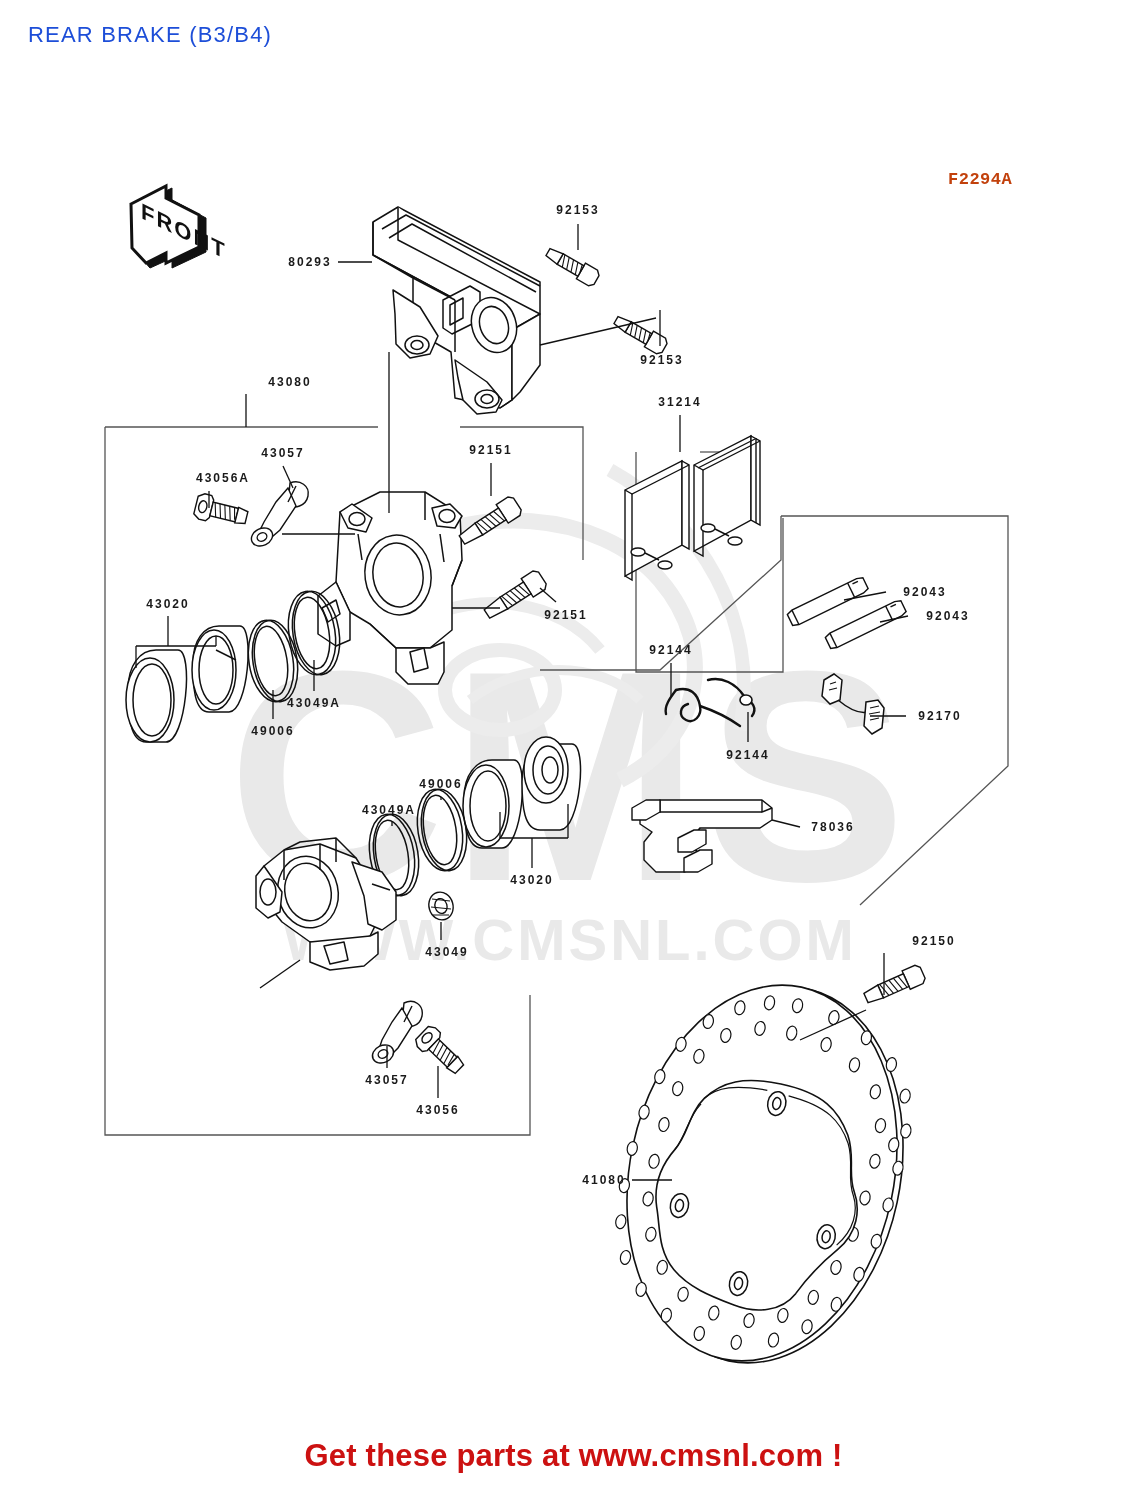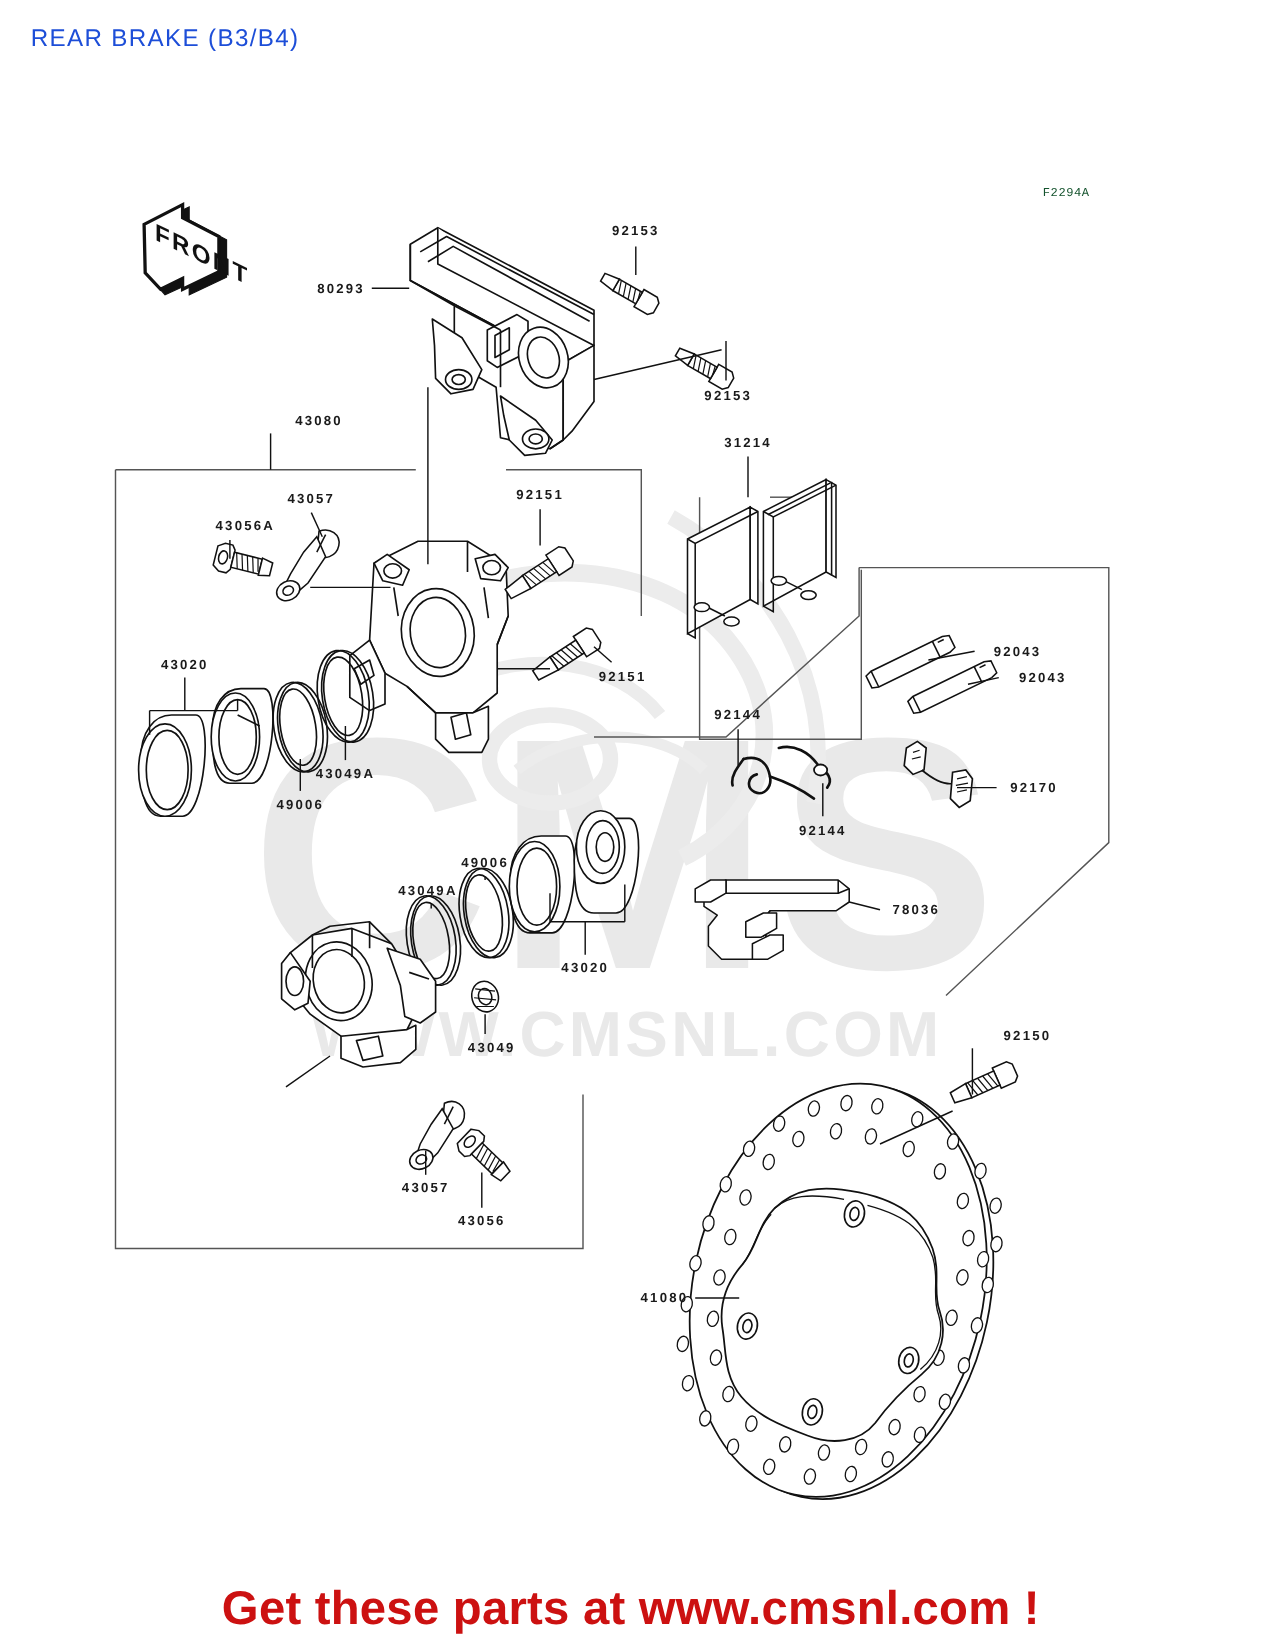--- a/index.html
+++ b/index.html
@@ -8,25 +8,25 @@
        font-family:"Liberation Sans","DejaVu Sans",sans-serif;}
 
   #page-title{
     position:absolute;left:28px;top:22px;
     font-size:22px;letter-spacing:1.2px;color:#1d4ed8;font-weight:400;
     white-space:nowrap;
   }
   #ref-code{
     position:absolute;left:948px;top:170px;
     font-family:"Liberation Mono","DejaVu Sans Mono",monospace;
-    font-size:11px;font-weight:400;color:#14532d;letter-spacing:0.5px;
+    font-size:17px;font-weight:700;color:#c2410c;letter-spacing:0.5px;
   }
   #footer-caption{
     position:absolute;left:0;top:1438px;width:1147px;text-align:center;
-    font-size:43px;font-weight:700;color:#cc1111;letter-spacing:0.2px;
+    font-size:31px;font-weight:700;color:#cc1111;letter-spacing:0.2px;
     white-space:nowrap;
   }
 
   
   #canvas{position:absolute;left:0;top:0;width:1147px;height:1500px;}
   #canvas svg{position:absolute;left:0;top:0;}
 
   
   .callout{
     position:absolute;

